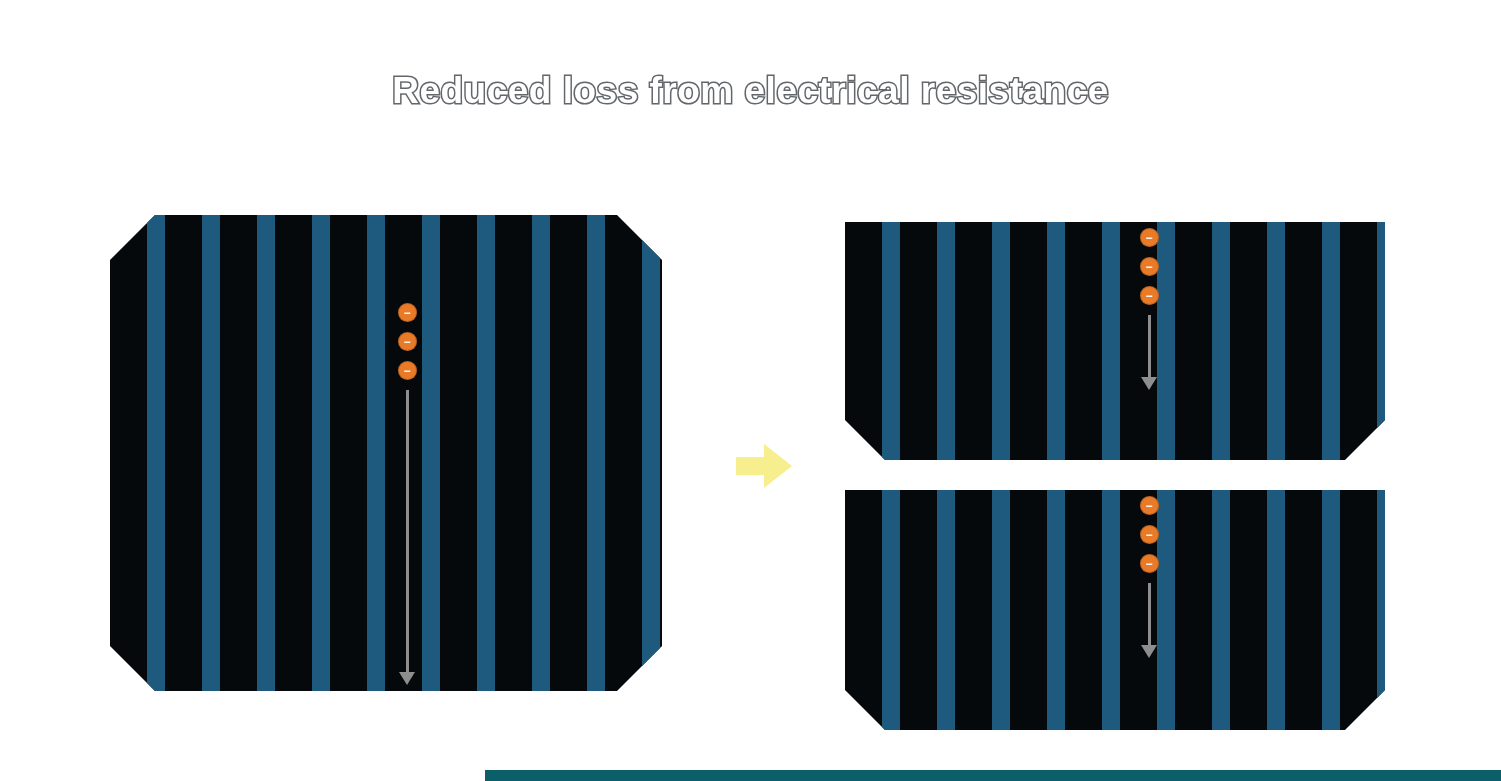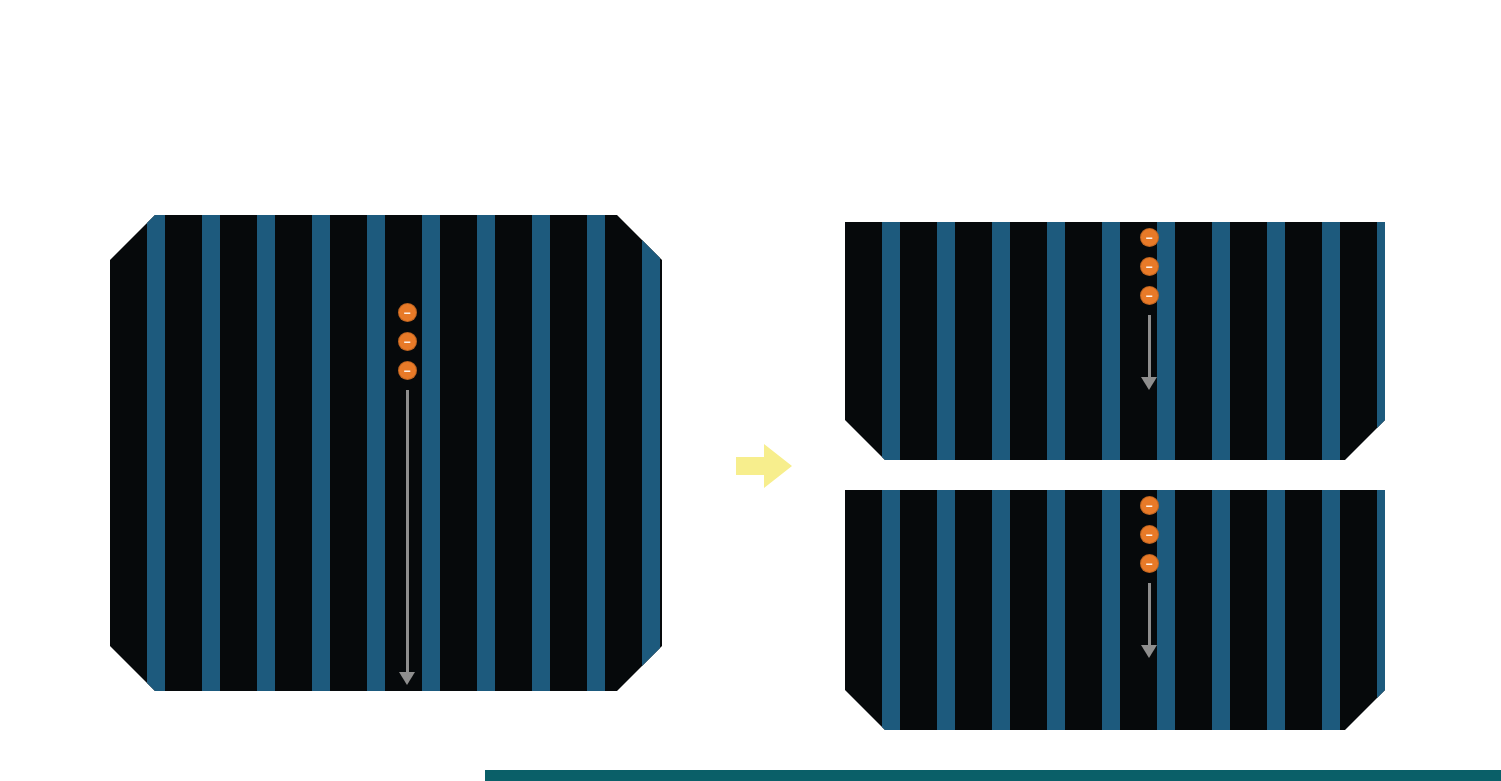--- a/index.html
+++ b/index.html
@@ -108,20 +108,21 @@
     bottom: 0;
     height: 11px;
     background: var(--footer-strip, #0a5f68);
   }
 </style>
 </head>
 <body>
 
 <div class="stage">
 
+  <h1 class="title">Reduced loss from electrical resistance</h1>
 
   <div class="cell full-cell"></div>
 
   <div class="flow-column" style="left:397px; top:303px;">
     <div class="electron">−</div>
     <div class="electron">−</div>
     <div class="electron">−</div>
     <div class="down-arrow" style="height:282px;"></div>
   </div>
 

